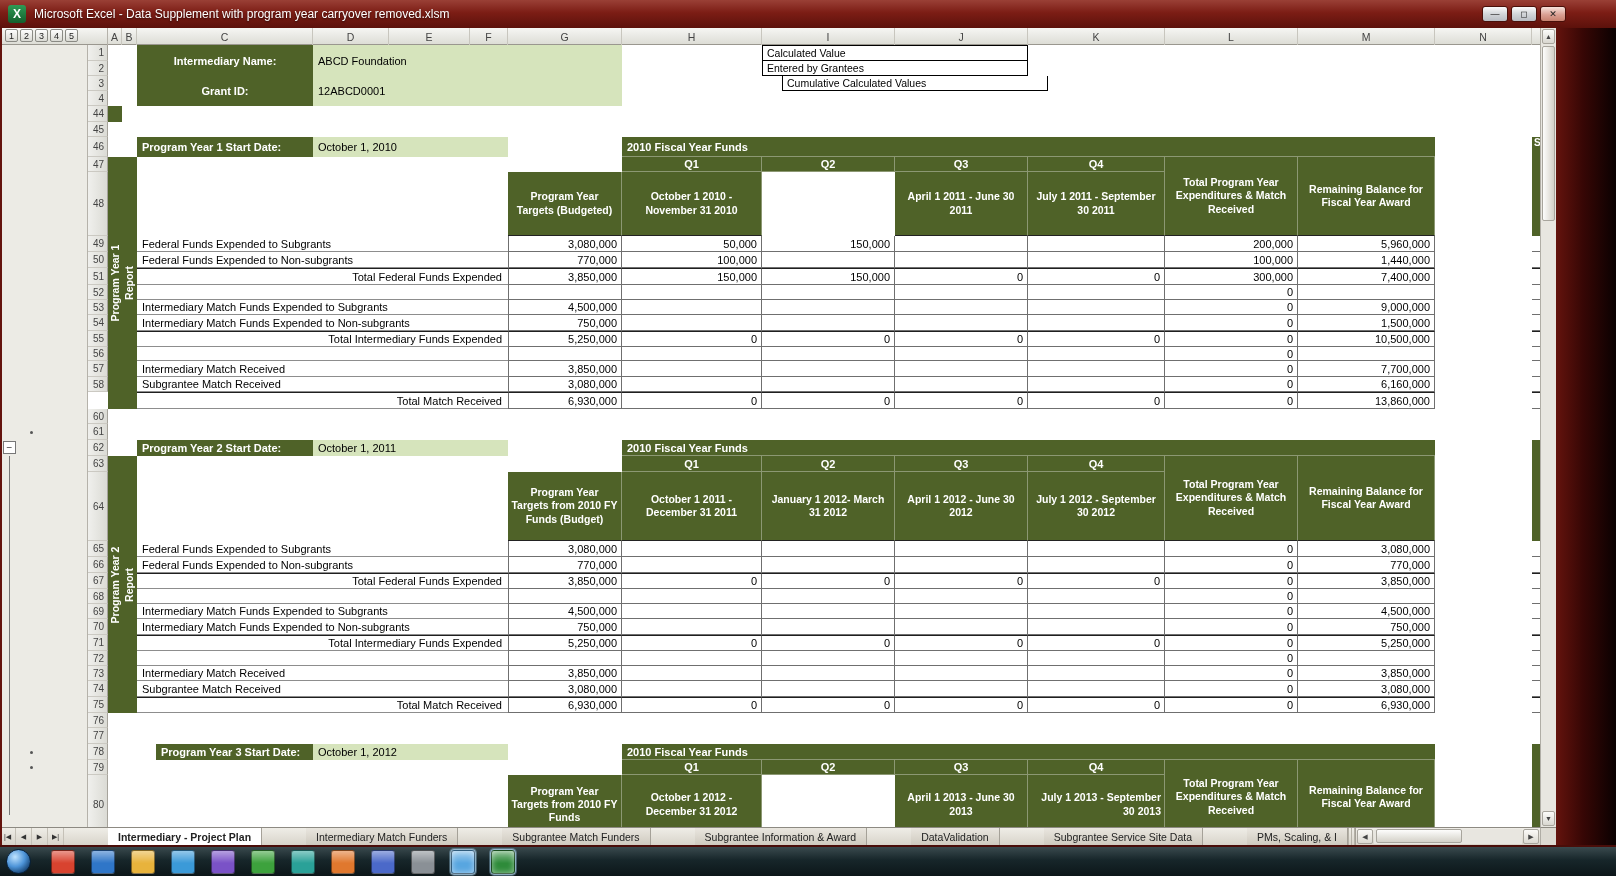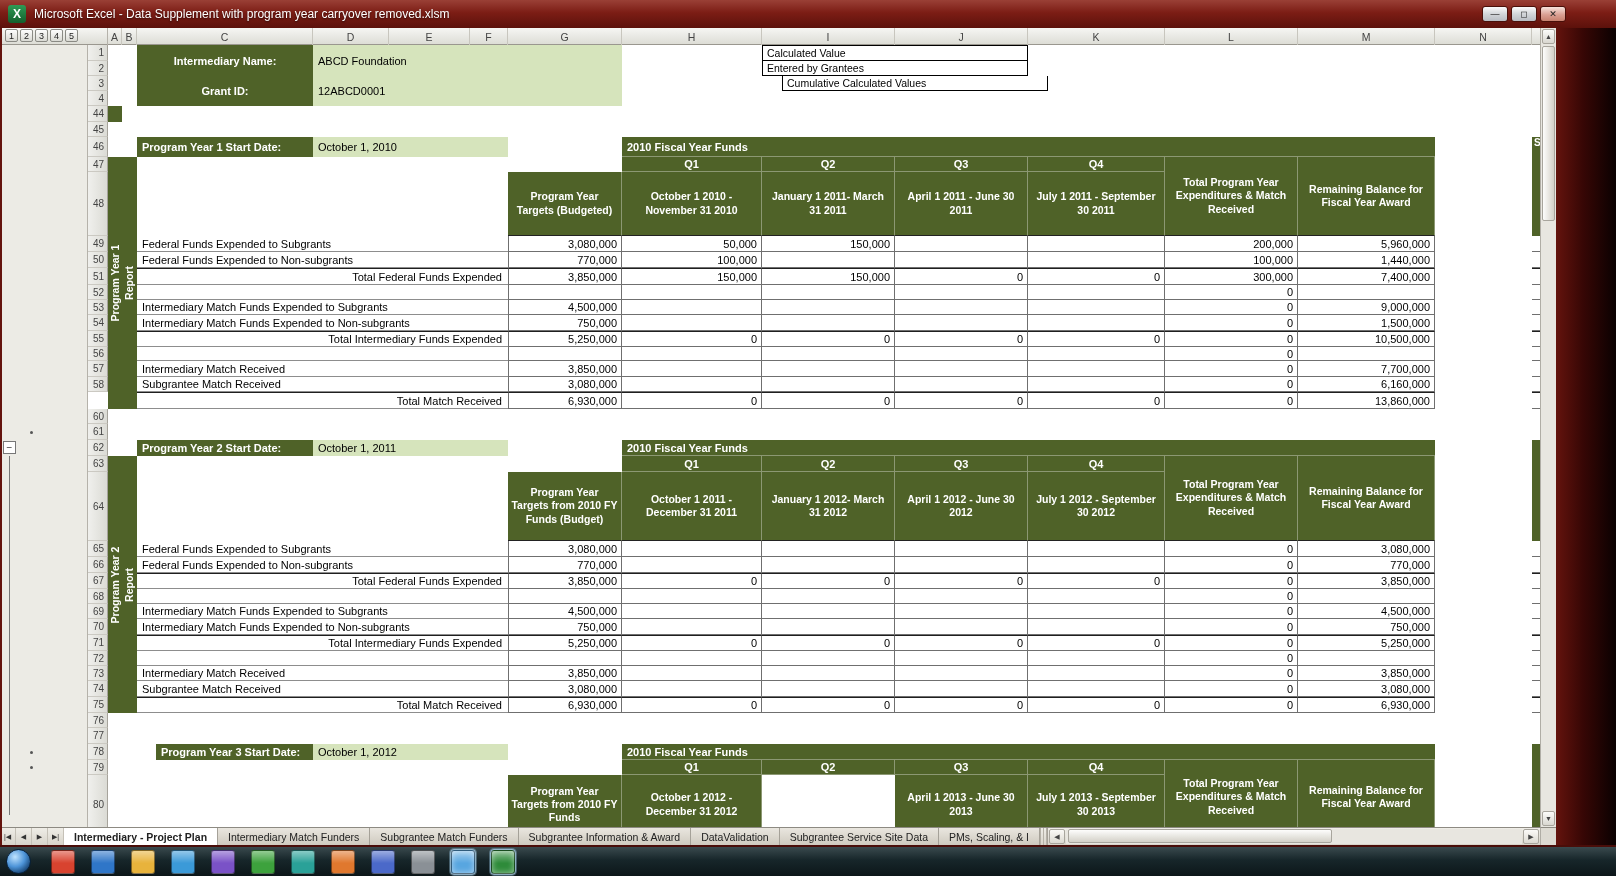--- a/index.html
+++ b/index.html
@@ -70,21 +70,21 @@
           background:linear-gradient(#fcfcfa,#d9d7d0);}
   .sarrow.up{top:1px}.sarrow.down{bottom:1px}
   .vthumb{position:absolute;left:1px;top:18px;width:13px;height:175px;border:1px solid #a8a59d;border-radius:2px;
           background:linear-gradient(90deg,#fdfdfc,#d4d1c8);}
   
   .tabbar{position:absolute;left:0;top:827px;width:1540px;height:18px;display:flex;align-items:stretch;
           background:linear-gradient(#EFEDE7,#D8D4CA);border-top:1px solid #8d8a82;font-size:10.5px;overflow:hidden;}
   .tnav{width:16px;flex:none;display:flex;align-items:center;justify-content:center;font-size:7px;color:#333;
         border-right:1px solid #c5c1b7;}
   .tab{padding:0 10px;flex:none;display:flex;align-items:center;border-right:1px solid #a5a198;color:#222;
-       white-space:nowrap;background:linear-gradient(#e9e6df,#cfcabf);}
+       white-space:nowrap;background:linear-gradient(#e9e6df,#cfcabf);margin-left:44px;}
   .tab.active{background:#fff;font-weight:bold;}
   .tsplit{width:8px;flex:none;border-right:1px solid #a5a198;
           background:repeating-linear-gradient(90deg,#b5b1a7 0 1px,transparent 1px 3px);}
   .hsarrow{width:16px;flex:none;display:flex;align-items:center;justify-content:center;font-size:7px;color:#444;
            background:linear-gradient(#fbfaf7,#dcd9d1);border:1px solid #a8a59d;border-radius:2px;margin:1px;}
   .hstrack{flex:1;position:relative;background:#E8E6E0;margin:1px 0;}
   .hsthumb{position:absolute;left:2px;top:0;height:14px;width:58%;border:1px solid #a8a59d;border-radius:2px;
            background:linear-gradient(#fdfdfc,#d4d1c8);}
   .scorner{position:absolute;left:1540px;top:827px;width:16px;height:18px;background:#DDDAD2;
            border-top:1px solid #8d8a82;border-left:1px solid #b0ada5;}
@@ -197,21 +197,20 @@
       <div class="cell lt flexl f11" style="left: 313px; top: 92px; width: 195px; height: 20px;">October 1, 2010</div>
       <div class="cell dk flexl bold f11 fybar" style="left: 622px; top: 92px; width: 813px; height: 20px;">2010 Fiscal Year Funds</div>
       <div class="cell dk svtxt" style="left: 1532px; top: 92px; width: 9px; height: 20px;">S</div>
       <div class="cell dk" style="left: 1532px; top: 112px; width: 9px; height: 79px;"></div>
       <div class="cell dk qhdr f11" style="left: 622px; top: 112px; width: 140px; height: 15px;">Q1</div>
       <div class="cell dk qhdr f11" style="left: 762px; top: 112px; width: 133px; height: 15px;">Q2</div>
       <div class="cell dk qhdr f11" style="left: 895px; top: 112px; width: 133px; height: 15px;">Q3</div>
       <div class="cell dk qhdr f11" style="left: 1028px; top: 112px; width: 137px; height: 15px;">Q4</div>
       <div class="cell dk hdrc" style="left: 508px; top: 127px; width: 114px; height: 64px;">Program Year Targets (Budgeted)</div>
       <div class="cell dk hdrc" style="left: 622px; top: 127px; width: 140px; height: 64px;">October 1 2010 - November 31 2010</div>
-      <div class="cell dk hdrc" style="left: 762px; top: 127px; width: 133px; height: 64px;">January 1 2011- March 31 2011</div>
       <div class="cell dk hdrc" style="left: 895px; top: 127px; width: 133px; height: 64px;">April 1 2011 - June 30 2011</div>
       <div class="cell dk hdrc" style="left: 1028px; top: 127px; width: 137px; height: 64px;">July 1 2011 - September 30 2011</div>
       <div class="cell dk hdrc" style="left: 1165px; top: 112px; width: 133px; height: 79px;">Total Program Year Expenditures &amp; Match Received</div>
       <div class="cell dk hdrc" style="left: 1298px; top: 112px; width: 137px; height: 79px;">Remaining Balance for Fiscal Year Award</div>
       <div class="cell dk" style="left: 108px; top: 112px; width: 29px; height: 252px;">
         <div class="bandtxt">Program Year 1
 Report</div>
       </div>
       <div class="cell lbl flexl f11" style="left: 137px; top: 191px; width: 371px; height: 16px;">Federal Funds Expended to Subgrants</div>
       <div class="cell dcell f11 gfirst lt" style="left: 508px; top: 191px; width: 114px; height: 16px;">3,080,000</div>
@@ -436,21 +435,21 @@
       <div class="cell dk flexl bold f11 fybar" style="left: 622px; top: 699px; width: 813px; height: 16px;">2010 Fiscal Year Funds</div>
       <div class="cell dk svtxt" style="left: 1532px; top: 699px; width: 9px; height: 16px;"></div>
       <div class="cell dk" style="left: 1532px; top: 715px; width: 9px; height: 75px;"></div>
       <div class="cell dk qhdr f11" style="left: 622px; top: 715px; width: 140px; height: 15px;">Q1</div>
       <div class="cell dk qhdr f11" style="left: 762px; top: 715px; width: 133px; height: 15px;">Q2</div>
       <div class="cell dk qhdr f11" style="left: 895px; top: 715px; width: 133px; height: 15px;">Q3</div>
       <div class="cell dk qhdr f11" style="left: 1028px; top: 715px; width: 137px; height: 15px;">Q4</div>
       <div class="cell dk hdrc" style="left: 508px; top: 730px; width: 114px; height: 60px;">Program Year Targets from 2010 FY Funds</div>
       <div class="cell dk hdrc" style="left: 622px; top: 730px; width: 140px; height: 60px;">October 1 2012 - December 31 2012</div>
       <div class="cell dk hdrc" style="left: 895px; top: 730px; width: 133px; height: 60px;">April 1 2013 - June 30 2013</div>
-      <div class="cell dk hdrc" style="left: 1028px; top: 730px; width: 137px; height: 60px;">July 1 2013 - September 30 2013</div>
+      <div class="cell dk hdrc" style="left: 1028px; top: 730px; width: 137px; height: 60px; text-align: right;">July 1 2013 - September 30 2013</div>
       <div class="cell dk hdrc" style="left: 1165px; top: 715px; width: 133px; height: 75px;">Total Program Year Expenditures &amp; Match Received</div>
       <div class="cell dk hdrc" style="left: 1298px; top: 715px; width: 137px; height: 75px;">Remaining Balance for Fiscal Year Award</div>
       <div class="olminus" style="left: 3px; top: 396px; width: 13px; height: 13px;">−</div>
       <div class="olline" style="left: 9px; top: 411px; width: 1px; height: 359px;"></div>
       <div class="oldot" style="left: 30px; top: 386px; width: 3px; height: 3px;"></div>
       <div class="oldot" style="left: 30px; top: 706px; width: 3px; height: 3px;"></div>
       <div class="oldot" style="left: 30px; top: 721px; width: 3px; height: 3px;"></div>
     </div>
 
   <div class="vscroll">

